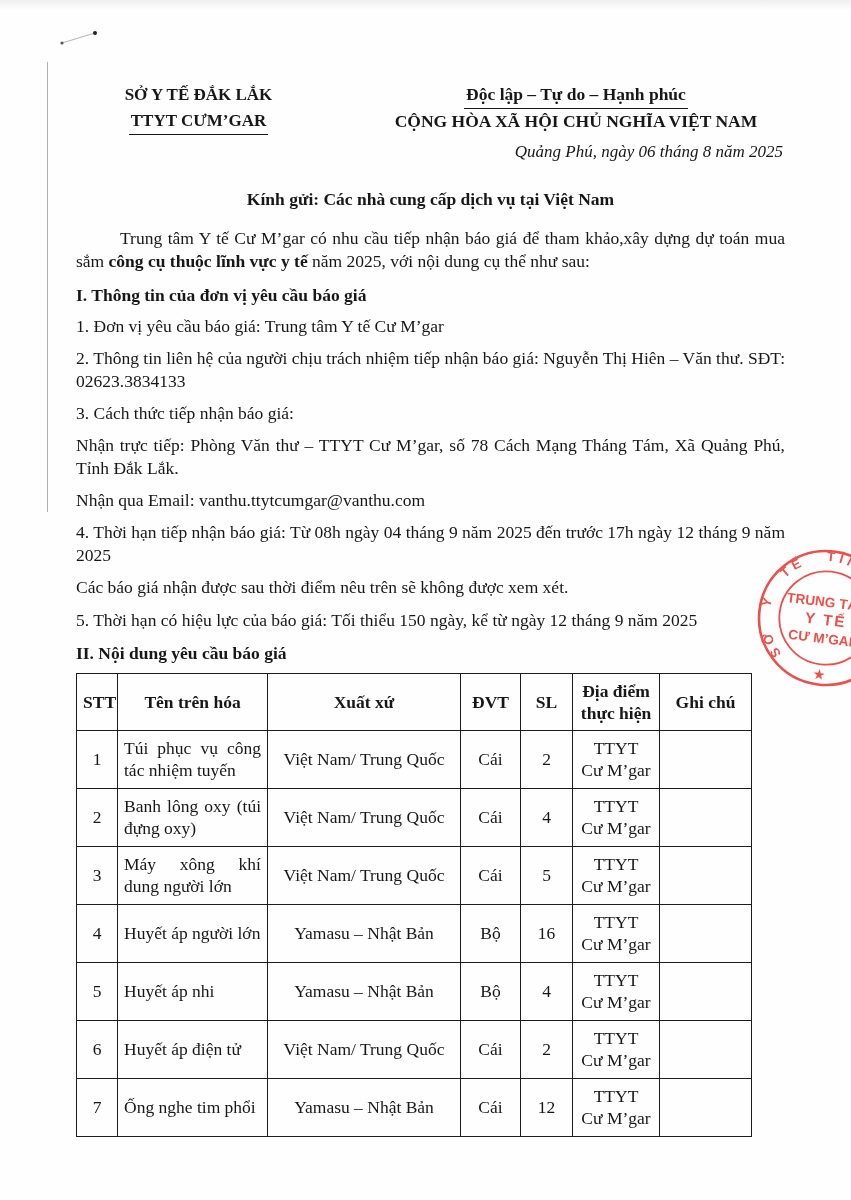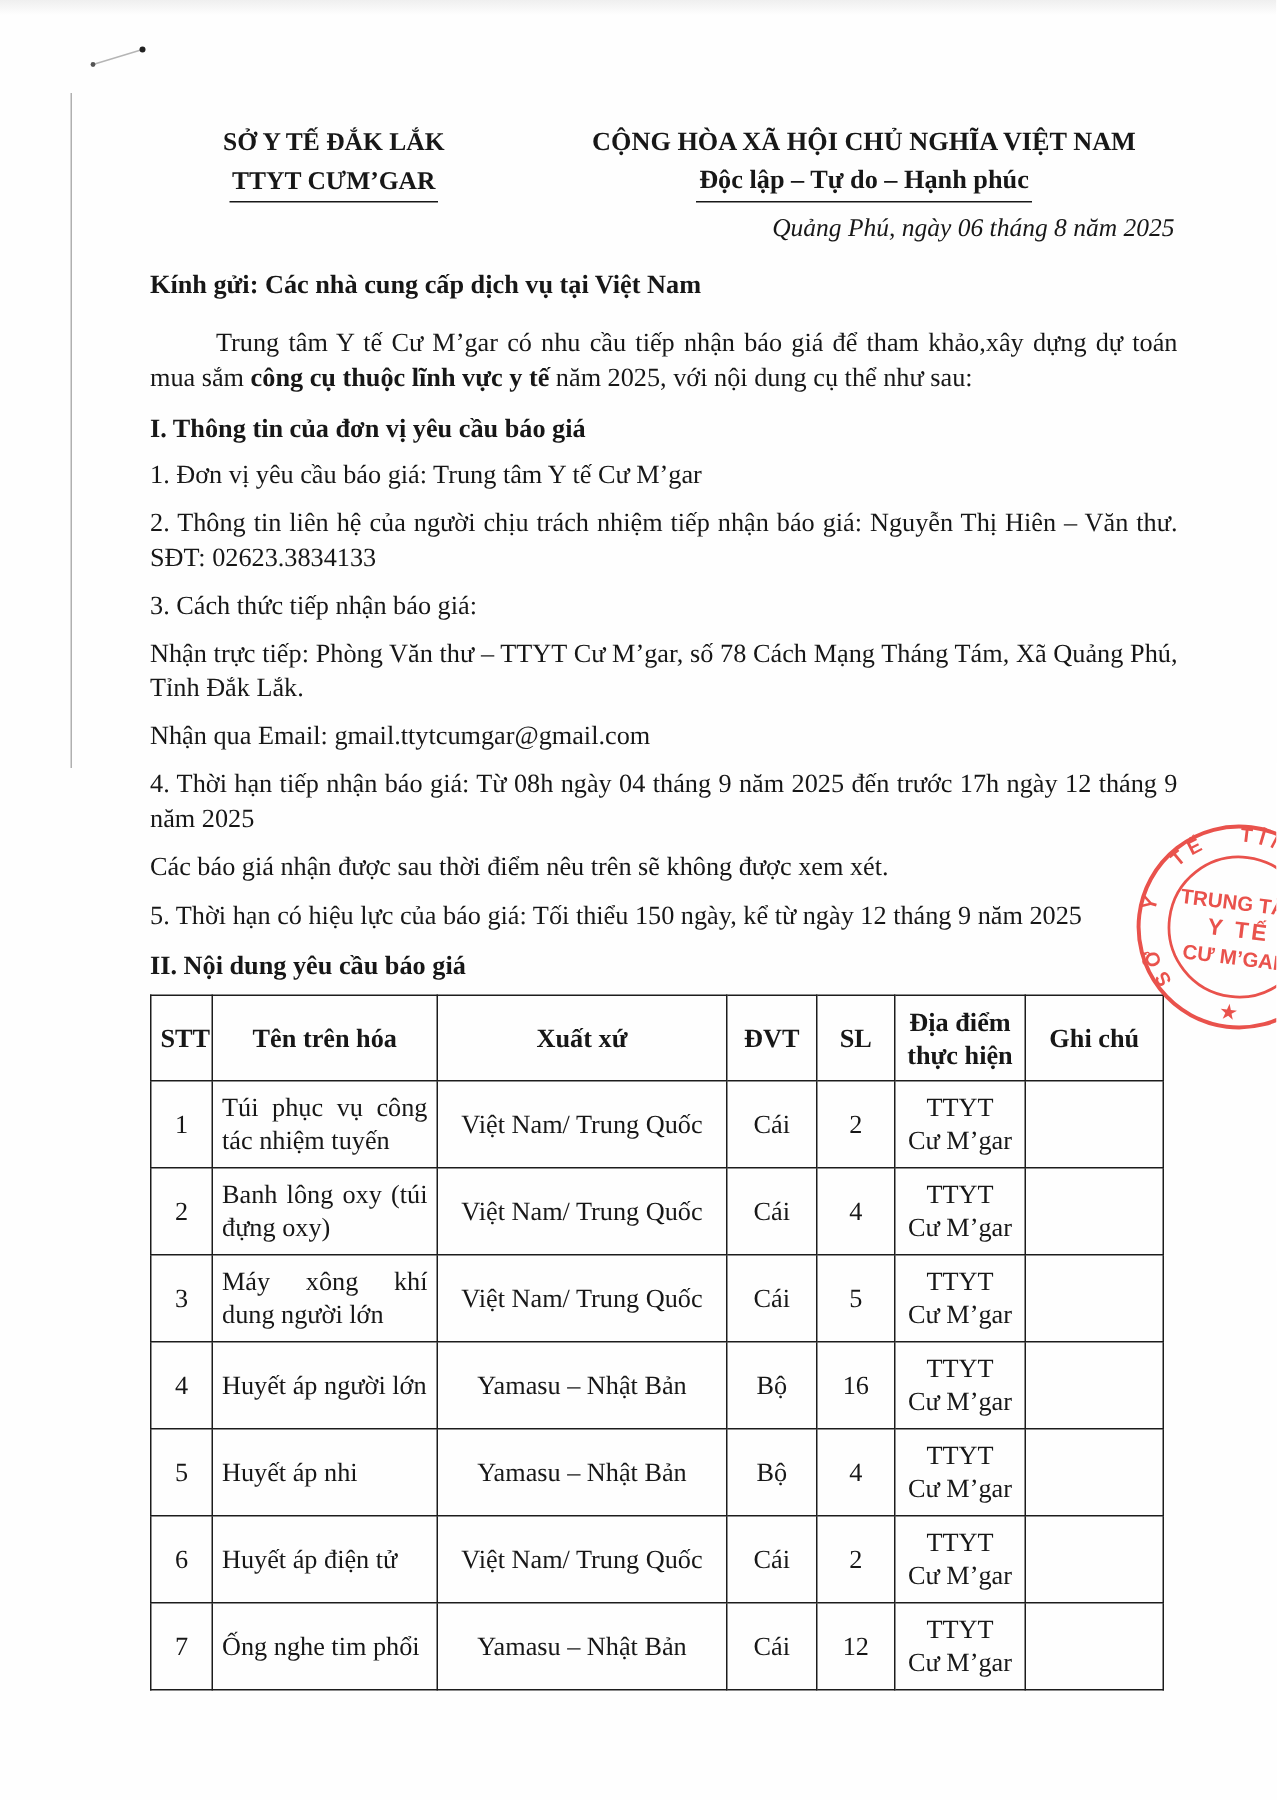--- a/index.html
+++ b/index.html
@@ -7,31 +7,31 @@
     width:851px;height:1200px;overflow:hidden;position:relative;
     font-family:"Liberation Serif", serif;color:#171717;
   }
   .page{position:absolute;inset:0;background:#fefefe;overflow:hidden;}
   .page::before{
     content:"";position:absolute;top:0;left:0;right:0;height:10px;
     background:linear-gradient(#e3e3e3, rgba(255,255,255,0));opacity:.55;pointer-events:none;
   }
   .scan-line{position:absolute;left:47px;top:62px;width:1px;height:450px;background:#6f6f6f;opacity:.55;}
   .scan-check{position:absolute;left:52px;top:24px;width:56px;height:26px;}
-  .content{padding:82px 66px 0 100px;}
+  .content{padding:82px 66px 0 76px;}
 
   
   .hdr{display:flex;justify-content:space-between;align-items:flex-start;}
   .hdr-left{width:245px;text-align:center;font-weight:bold;font-size:17px;line-height:1.5;}
   .hdr-right{width:418px;text-align:center;font-size:17.5px;font-weight:bold;line-height:1.45;}
   .u-span{display:inline-block;border-bottom:1.8px solid #171717;padding:0 2px 1px 2px;}
   .dateline{font-weight:normal;font-style:italic;font-size:17px;text-align:right;margin-top:5px;padding-right:2px;}
 
   .doc-title{text-align:center;font-weight:bold;font-size:19px;margin-top:32px;letter-spacing:.2px;}
-  .salutation{text-align:left;font-weight:bold;font-size:17.5px;margin-top:15px;}
+  .salutation{text-align:center;font-weight:bold;font-size:17.5px;margin-top:25px;}
 
   .para{font-size:17.5px;line-height:1.32;margin:9px 0;text-align:justify;}
   .intro{margin-top:17px;text-indent:44px;}
   .sec-h{font-size:17.5px;font-weight:bold;margin:11px 0 9px 0;}
 
   
   table.quote{border-collapse:collapse;table-layout:fixed;width:675px;margin-top:5px;}
   .quote th,.quote td{
     border:1.7px solid #1c1c1c;padding:4px 6px;font-size:17.5px;
     vertical-align:middle;line-height:1.26;overflow:hidden;
@@ -61,36 +61,36 @@
   </svg>
 
   <div class="content">
 
     <div class="hdr">
       <div class="hdr-left">
         <div>SỞ Y TẾ ĐẮK LẮK</div>
         <div><span class="u-span">TTYT CƯM’GAR</span></div>
       </div>
       <div class="hdr-right">
+        <div><span class="u-span">Độc lập – Tự do – Hạnh phúc</span></div>
         <div>CỘNG HÒA XÃ HỘI CHỦ NGHĨA VIỆT NAM</div>
-        <div><span class="u-span">Độc lập – Tự do – Hạnh phúc</span></div>
         <div class="dateline">Quảng Phú, ngày 06 tháng 8 năm 2025</div>
       </div>
     </div>
 
     <div class="salutation">Kính gửi: Các nhà cung cấp dịch vụ tại Việt Nam</div>
 
     <p class="para intro"><span>Trung tâm Y tế Cư M’gar có nhu cầu tiếp nhận báo giá để tham khảo,xây dựng dự toán mua sắm </span><b>công cụ thuộc lĩnh vực y tế</b><span> năm 2025, với nội dung cụ thể như sau:</span></p>
 
     <div class="sec-h">I. Thông tin của đơn vị yêu cầu báo giá</div>
     <p class="para">1. Đơn vị yêu cầu báo giá: Trung tâm Y tế Cư M’gar</p>
     <p class="para">2. Thông tin liên hệ của người chịu trách nhiệm tiếp nhận báo giá: Nguyễn Thị Hiên – Văn thư. SĐT: 02623.3834133</p>
     <p class="para">3. Cách thức tiếp nhận báo giá:</p>
     <p class="para">Nhận trực tiếp: Phòng Văn thư – TTYT Cư M’gar, số 78 Cách Mạng Tháng Tám, Xã Quảng Phú, Tỉnh Đắk Lắk.</p>
-    <p class="para">Nhận qua Email: gmail.ttytcumgar@gmail.com</p>
+    <p class="para">Nhận qua Email: vanthu.ttytcumgar@vanthu.com</p>
     <p class="para">4. Thời hạn tiếp nhận báo giá: Từ 08h ngày 04 tháng 9 năm 2025 đến trước 17h ngày 12 tháng 9 năm 2025</p>
     <p class="para">Các báo giá nhận được sau thời điểm nêu trên sẽ không được xem xét.</p>
     <p class="para">5. Thời hạn có hiệu lực của báo giá: Tối thiểu 150 ngày, kể từ ngày 12 tháng 9 năm 2025</p>
 
     <div class="sec-h">II. Nội dung yêu cầu báo giá</div>
 
     <table class="quote">
       <colgroup>
         <col style="width:41px">
           <col style="width:150px">

